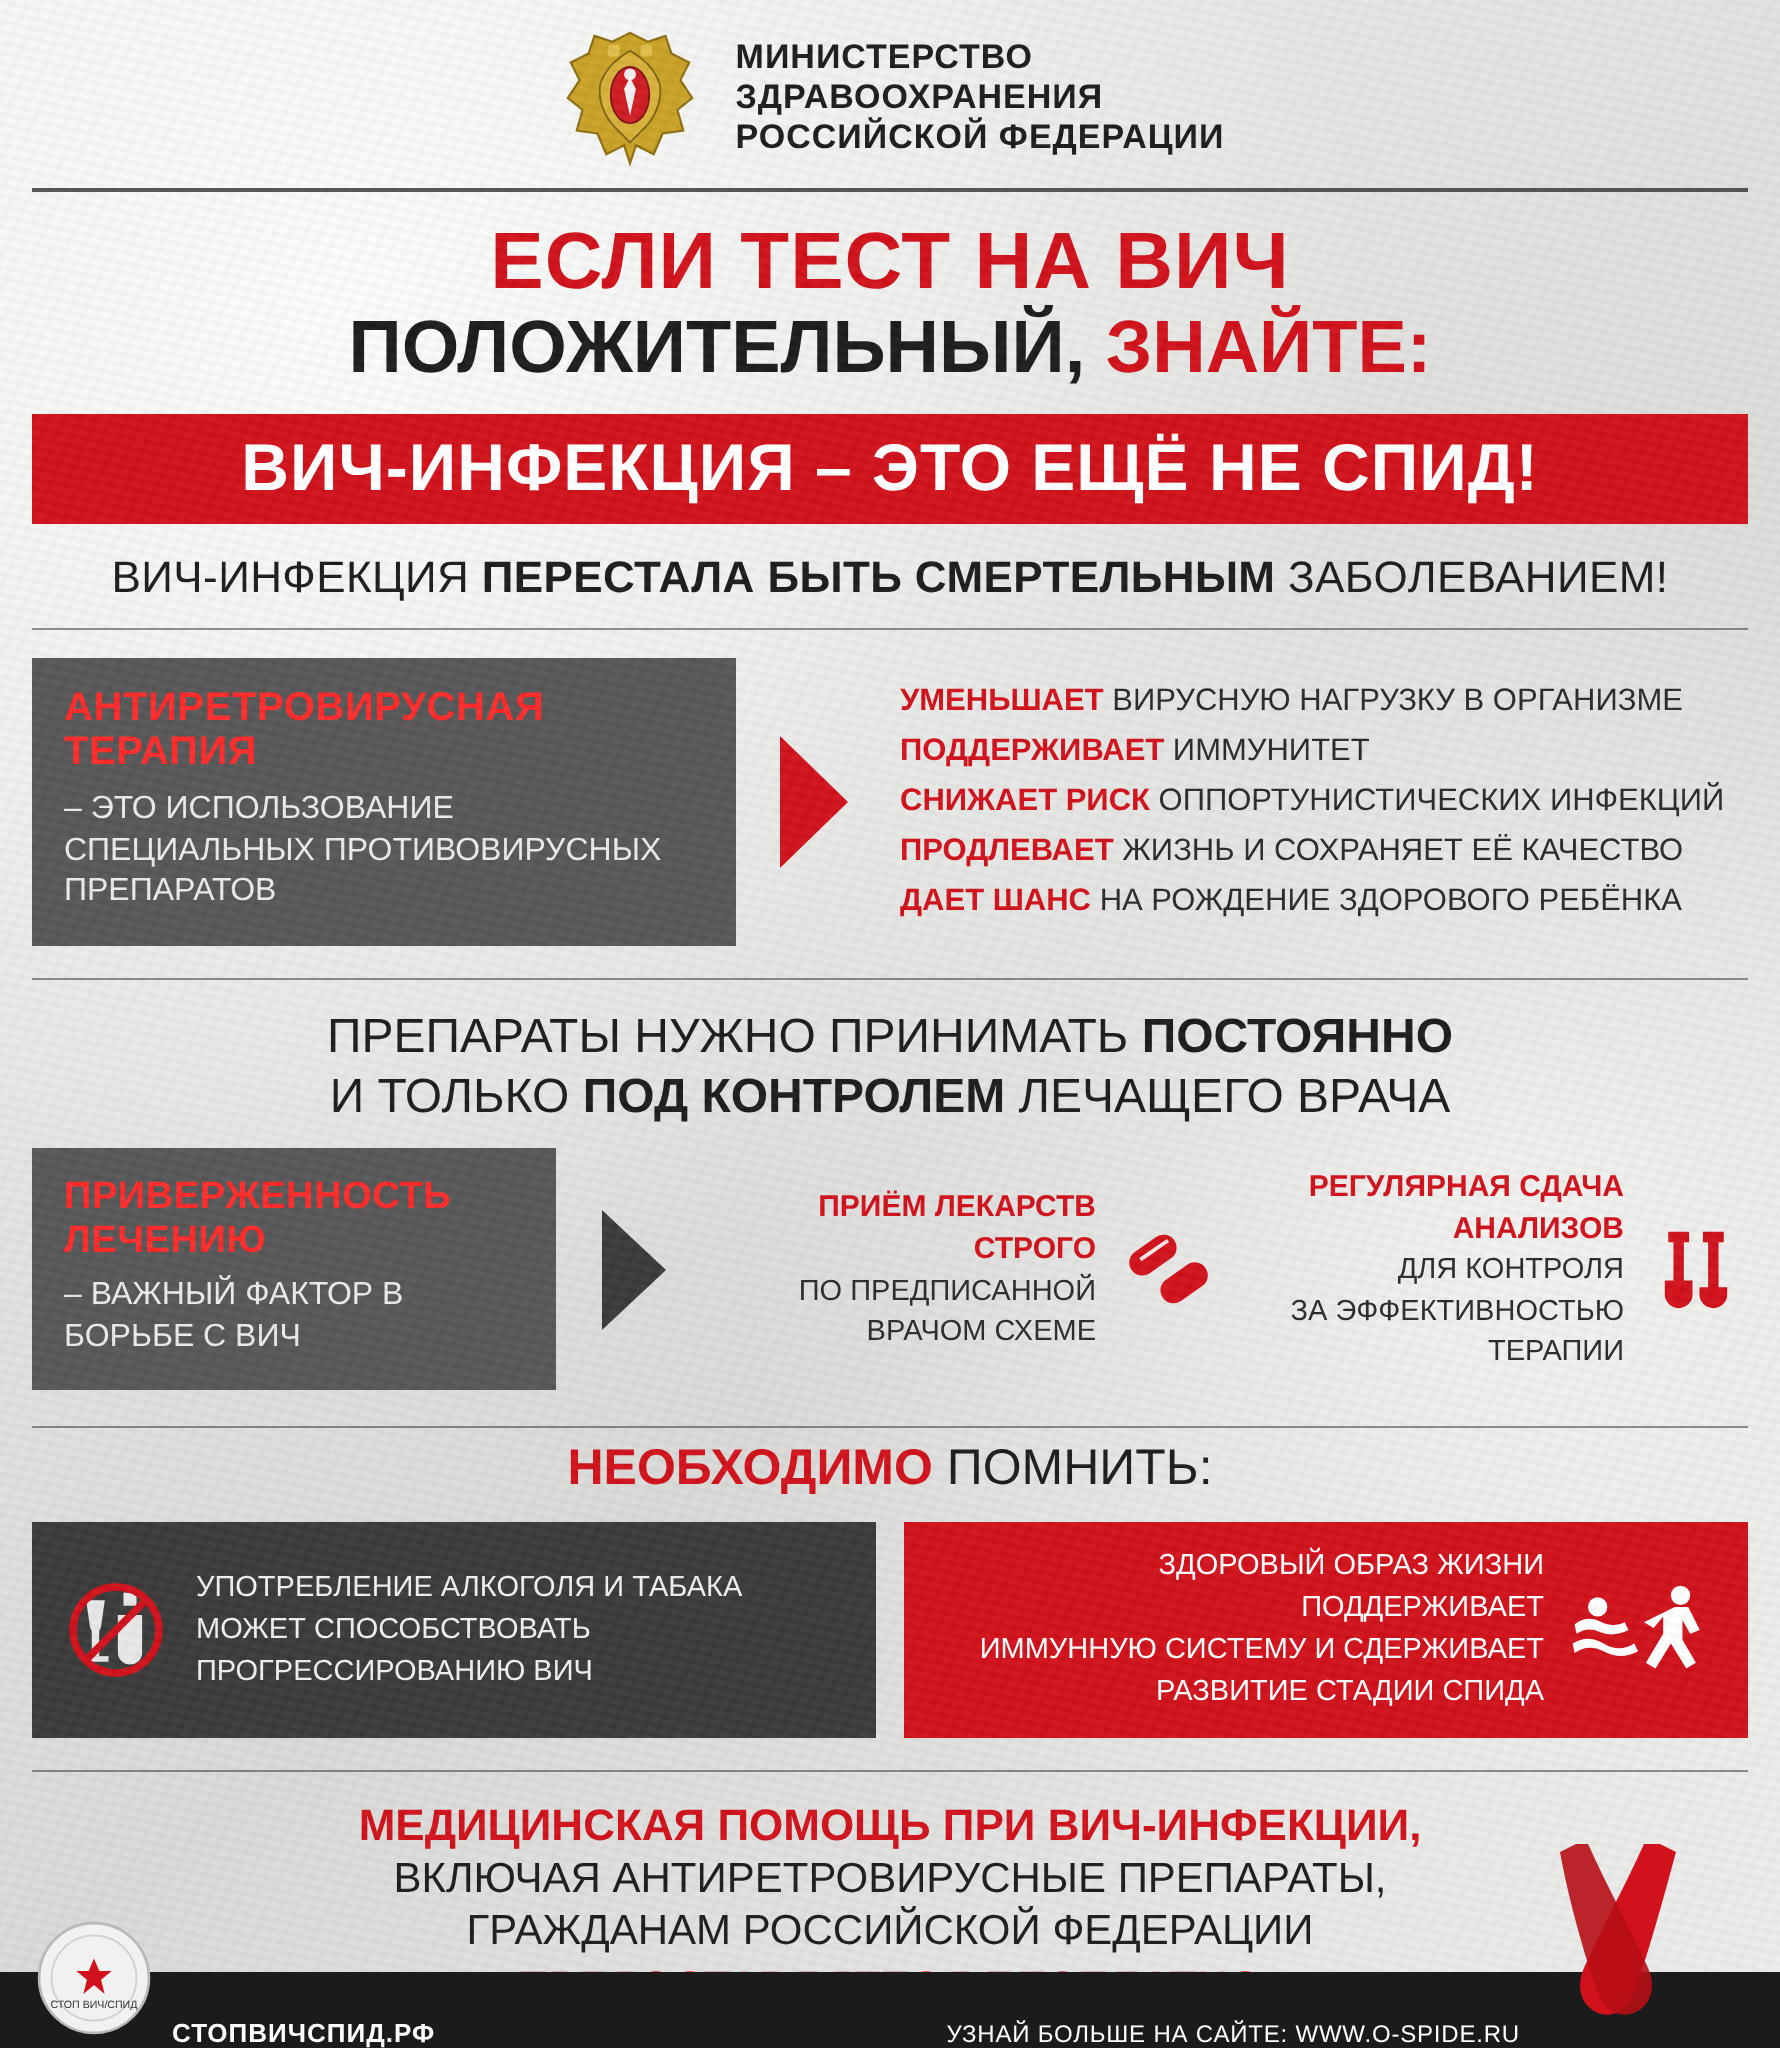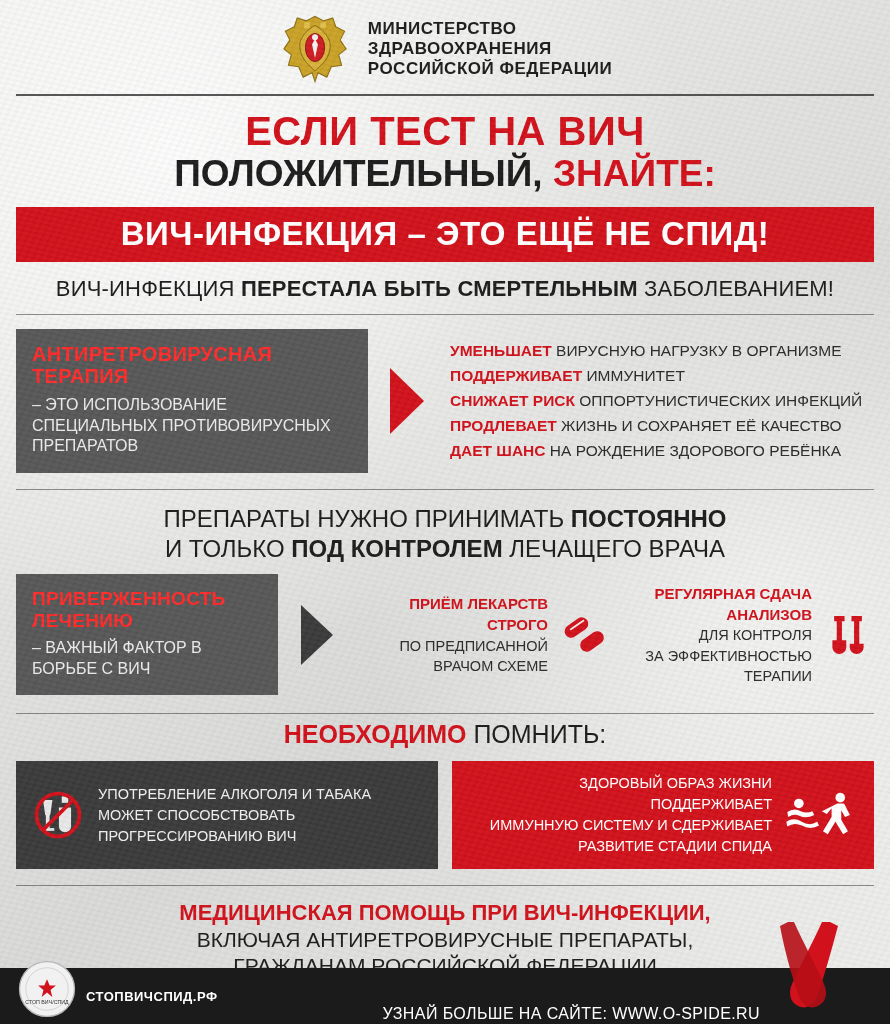--- a/index.html
+++ b/index.html
@@ -196,32 +196,32 @@
 
   
   .free-block { text-align: center; margin-top: 14px; }
   .free-block .r1 { color: #d1111b; font-weight: bold; font-size: 22px; }
   .free-block .r2, .free-block .r3 { color: #1c1c1c; font-size: 21px; margin-top: 2px; }
   .free-block .r4 { color: #d1111b; font-weight: bold; font-size: 22px; margin-top: 3px; }
 
   
   .footer {
     position: absolute; left: 0; right: 0; bottom: 0;
-    height: 56px;
+    height: 38px;
     background: #1b1b1b;
-    display: flex; align-items: center;
+    display: flex; align-items: flex-end;
     color: #fff;
   }
   .footer .site {
     font-size: 13px; font-weight: bold; letter-spacing: .5px;
     margin-left: 86px;
   }
   .footer .more {
     margin-left: auto; margin-right: 130px;
-    font-size: 16px; letter-spacing: .4px; margin-top: 36px;
+    font-size: 12px; letter-spacing: .4px; margin-top: 36px;
   }
   .ribbon { position: absolute; right: 46px; bottom: 6px; }
   .stamp {
     position: absolute; left: 16px; bottom: 4px;
     width: 62px; height: 62px;
   }
 </style>
 </head>
 <body>
 

